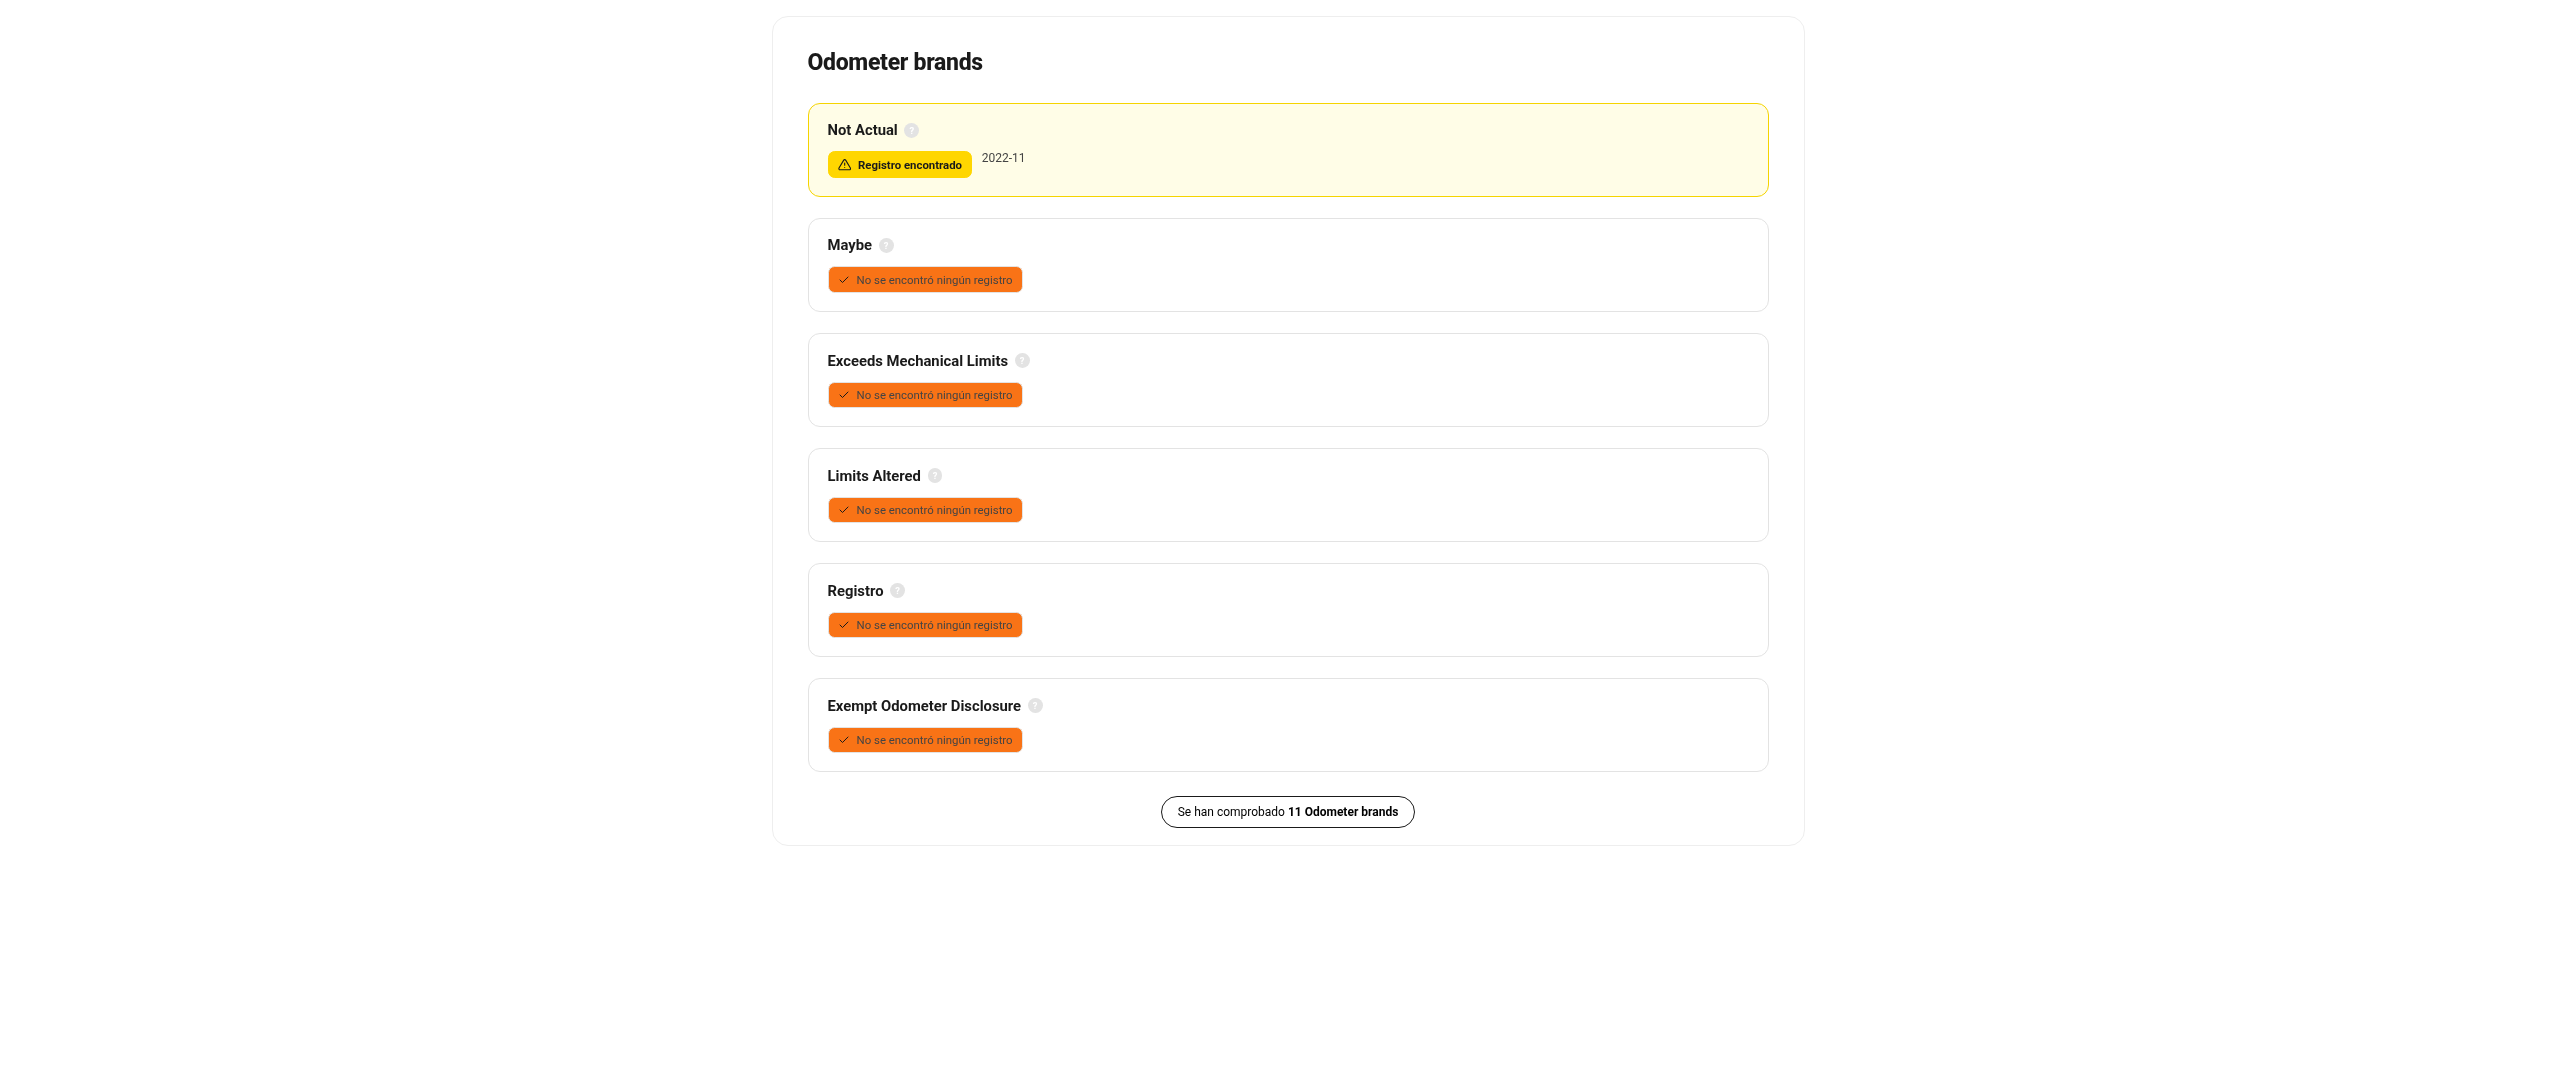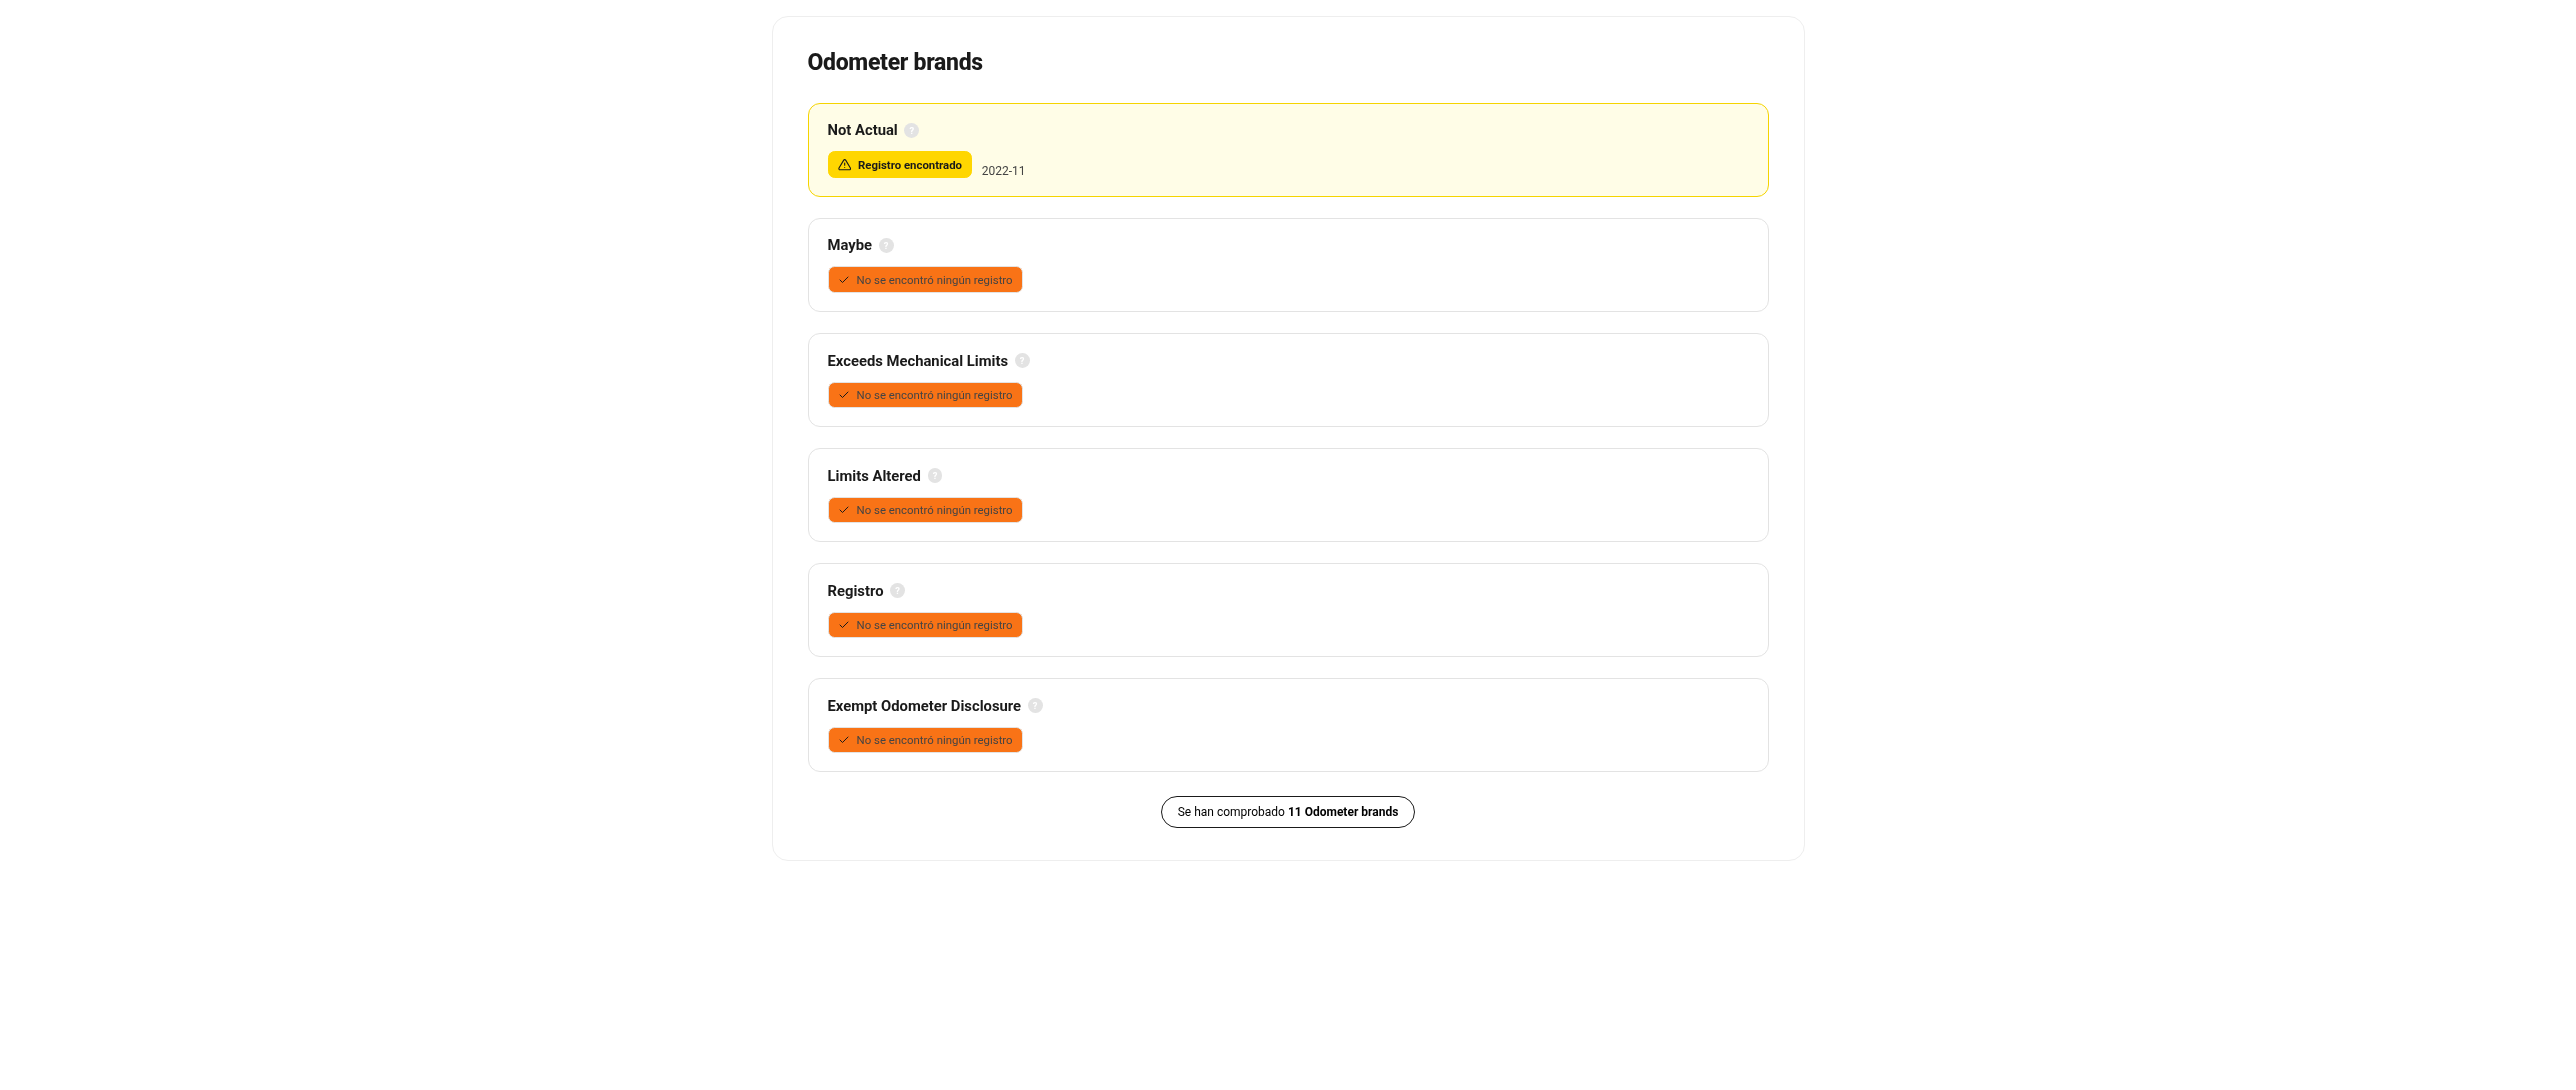--- a/index.html
+++ b/index.html
@@ -5,21 +5,21 @@
     * { box-sizing: border-box; margin: 0; padding: 0; }
     body {
       font-family: -apple-system, BlinkMacSystemFont, "Segoe UI", Roboto, Helvetica, Arial, sans-serif;
       background: #fff;
       color: #1a1a1a;
       padding: 16px;
     }
     .panel {
       border: 0.7px solid #eee;
       border-radius: 16px;
-      padding: 32px 35px 32px;
+      padding: 32px 35px 17px;
       max-width: 1033px;
       margin: 0 auto;
     }
     .section-title {
       font-size: 23px;
       font-weight: 800;
       letter-spacing: -0.3px;
       margin-bottom: 27px;
     }
     .grid {
@@ -53,21 +53,21 @@
       height: 14.8px;
       border-radius: 50%;
       background: #e3e3e3;
       color: #fff;
       font-size: 9.4px;
       font-weight: 700;
       flex-shrink: 0;
     }
     .status-row {
       display: flex;
-      align-items: flex-end;
+      align-items: flex-start;
       gap: 9.4px;
     }
     .badge {
       display: inline-flex;
       align-items: center;
       gap: 6.7px;
       border-radius: 6.7px;
       font-size: 11.4px;
       padding: 5.4px 9.4px;
       border: 0.7px solid #e3e3e3;

